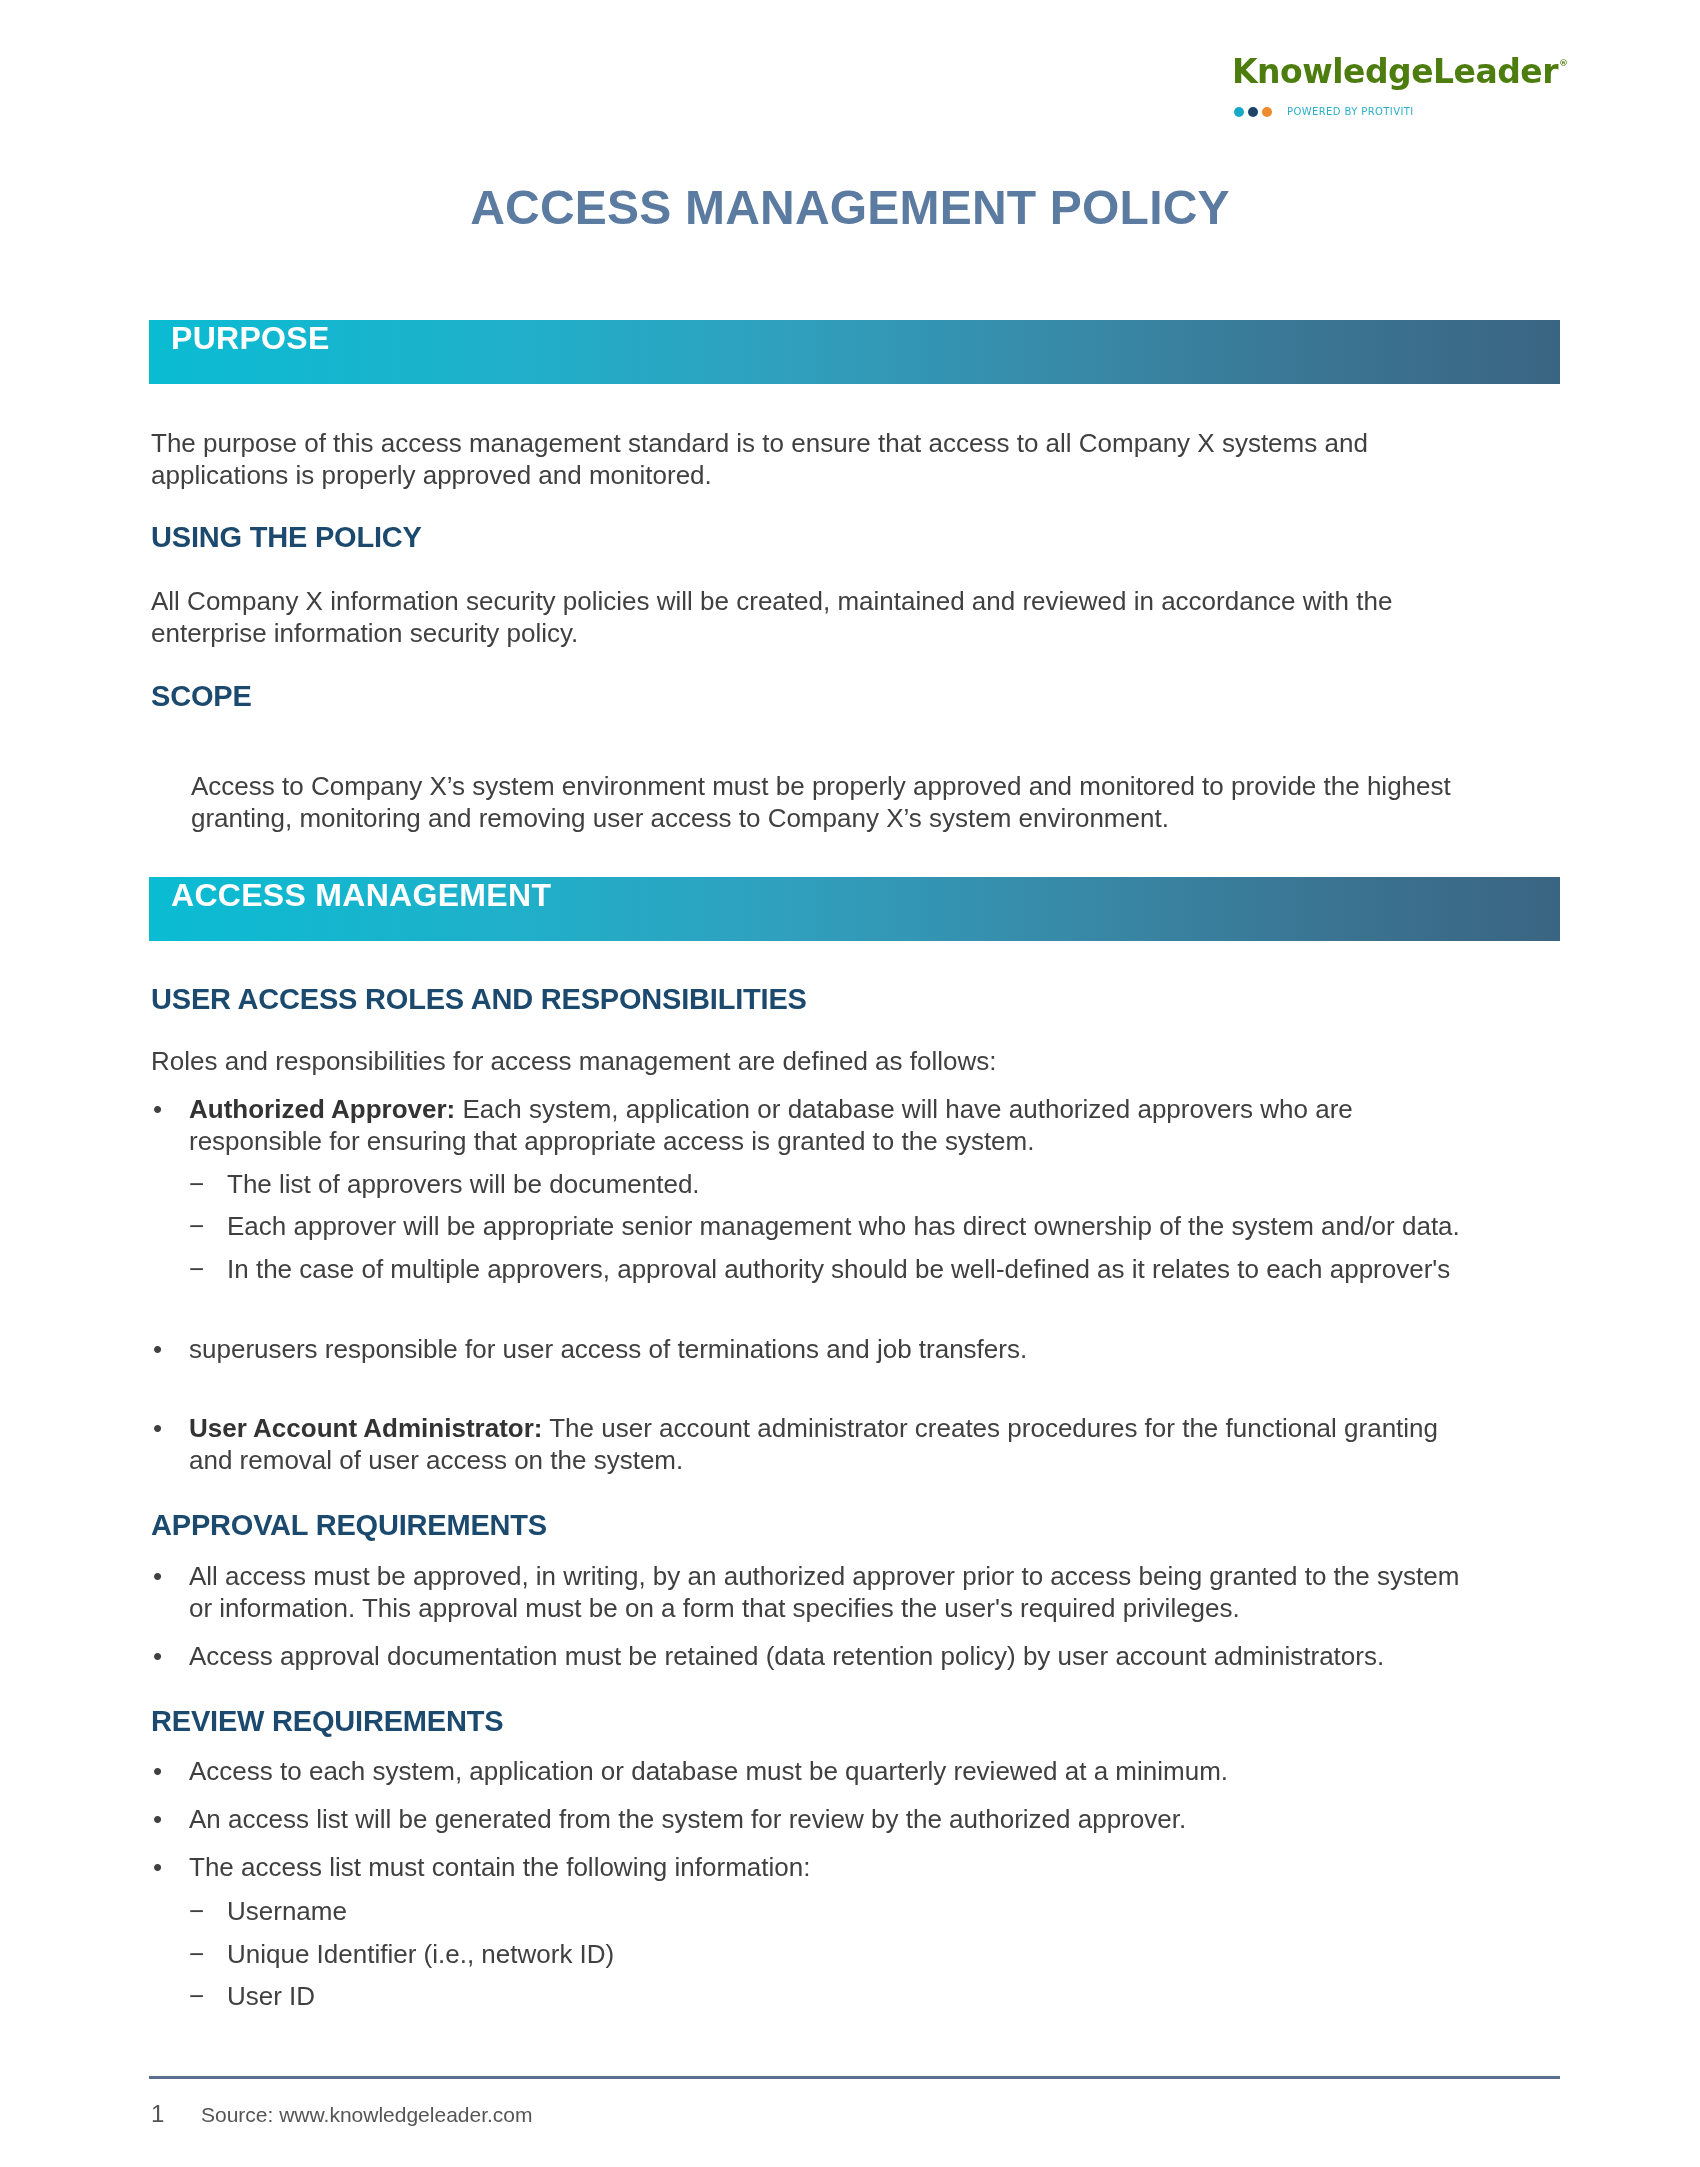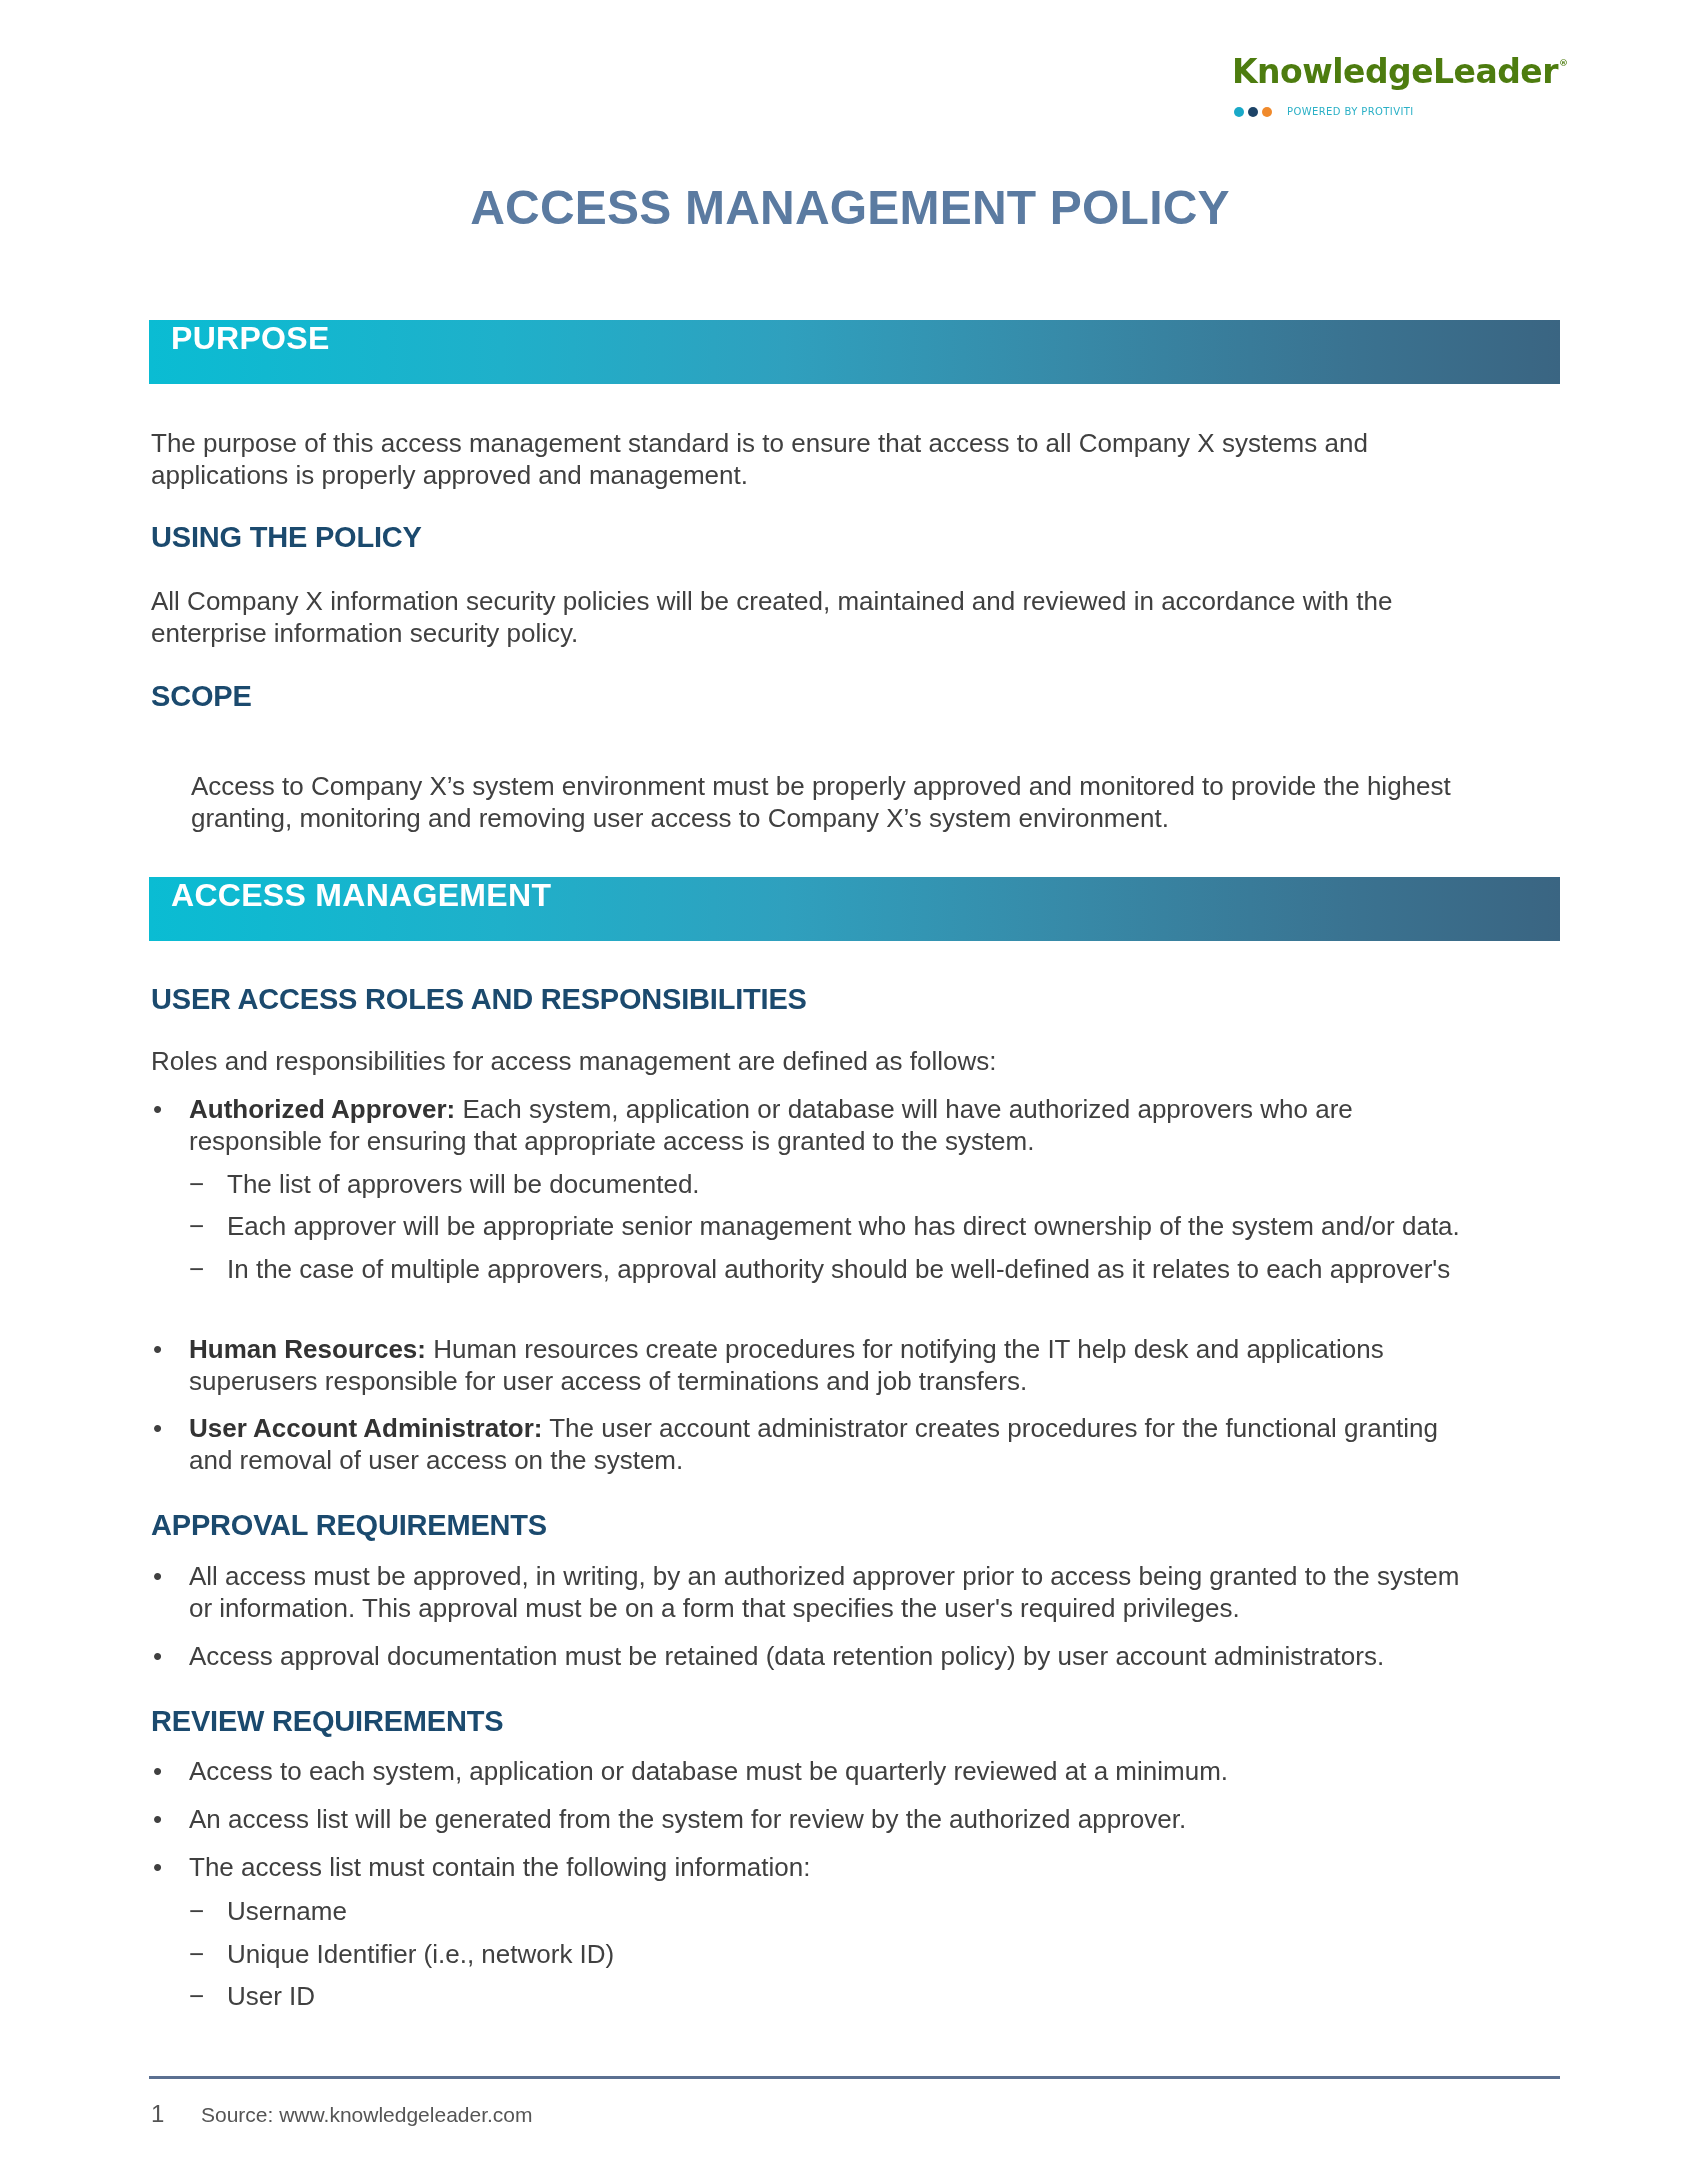--- a/index.html
+++ b/index.html
@@ -48,21 +48,21 @@
 </div>
 
 <div class="abs title">ACCESS MANAGEMENT POLICY</div>
 
 <div class="abs bar" style="top:320px;">
   <span class="bar-label">PURPOSE</span>
 </div>
 
 <div class="abs p" style="top:427px;">
   <div>The purpose of this access management standard is to ensure that access to all Company X systems and</div>
-  <div>applications is properly approved and management.</div>
+  <div>applications is properly approved and monitored.</div>
 </div>
 
 <div class="abs h2" style="top:521px;">USING THE POLICY</div>
 <div class="abs p" style="top:585px;">
   <div>All Company X information security policies will be created, maintained and reviewed in accordance with the</div>
   <div>enterprise information security policy.</div>
 </div>
 
 <div class="abs h2" style="top:680px;">SCOPE</div>
 <div class="abs p" style="top:770px;margin-left:40px;">
@@ -95,21 +95,20 @@
 <div class="abs sub" style="top:1253px;height:64px;">
   <span class="mark">−</span>
   <div class="txt">
     <div>In the case of multiple approvers, approval authority should be well-defined as it relates to each approver's</div>
   </div>
 </div>
 
 <div class="abs bullet" style="top:1333px;height:64px;">
   <span class="mark">•</span>
   <div class="txt">
-    <div><b>Human Resources:</b><span> Human resources create procedures for notifying the IT help desk and applications</span></div>
     <div>superusers responsible for user access of terminations and job transfers.</div>
   </div>
 </div>
 
 <div class="abs bullet" style="top:1412px;height:64px;">
   <span class="mark">•</span>
   <div class="txt">
     <div><b>User Account Administrator:</b><span> The user account administrator creates procedures for the functional granting</span></div>
     <div>and removal of user access on the system.</div>
   </div>

